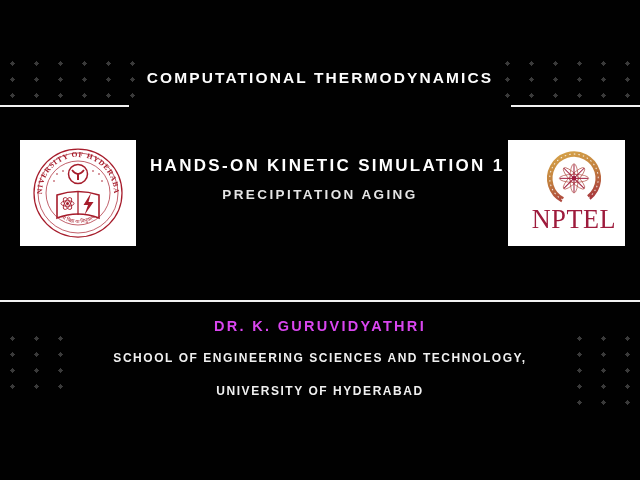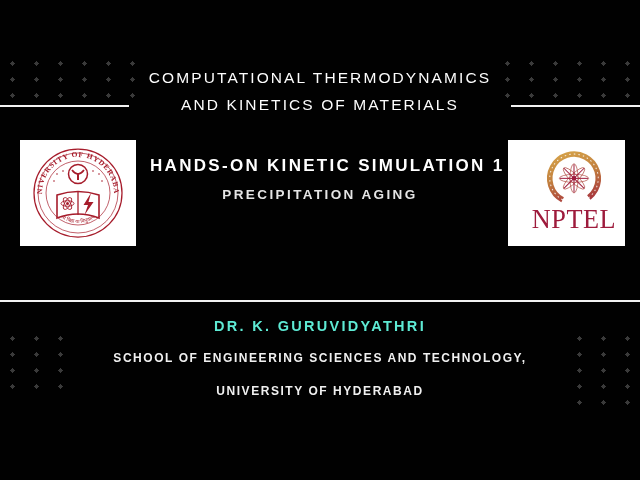--- a/index.html
+++ b/index.html
@@ -58,21 +58,21 @@
   .rule-right { right:0; top:105px; width:129px; }
   .rule-full  { left:0;  top:300px; width:640px; height:2px; }
 
   
   .course-title {
     position:absolute;
     left:0; right:0; top:64px;
     text-align:center;
     color:#fdfdfd;
     font-size:15.5px;
-    font-weight:normal;
+    font-weight:bold;
     letter-spacing:2.1px;
     line-height:27px;
   }
   .course-title div { white-space:nowrap; }
 
   
   .center-band {
     position:absolute;
     left:0; right:0; top:140px;
     height:106px;
@@ -110,21 +110,21 @@
     white-space:nowrap;
   }
 
   
   .presenter {
     position:absolute;
     left:0; right:0; top:318px;
     text-align:center;
   }
   .presenter-name {
-    color:#5eead4;
+    color:#d946ef;
     font-size:14.5px;
     font-weight:bold;
     letter-spacing:2.3px;
   }
   .presenter-affil {
     margin-top:9px;
     color:#f0f0f0;
     font-size:12px;
     font-weight:bold;
     letter-spacing:1.55px;
@@ -211,21 +211,20 @@
       <span></span>
       <span></span>
   </div>
 
   <div class="rule rule-left"></div>
   <div class="rule rule-right"></div>
   <div class="rule rule-full"></div>
 
   <div class="course-title">
     <div>COMPUTATIONAL THERMODYNAMICS</div>
-    <div>AND KINETICS OF MATERIALS</div>
   </div>
 
   <div class="center-band">
 
     <div class="logo-box logo-uoh">
       <svg width="100" height="100" viewBox="0 0 200 200">
         <defs>
           <path id="ringTop" d="M 28,100 A 72,72 0 0 1 172,100"></path>
           <path id="ringBot" d="M 40,100 A 60,60 0 0 0 160,100"></path>
         </defs>

